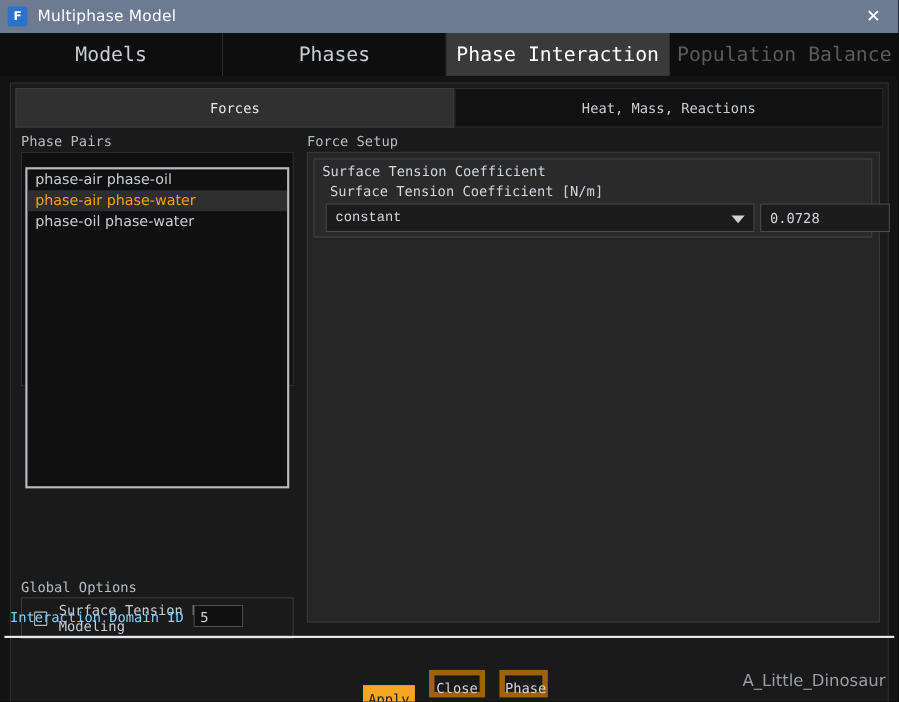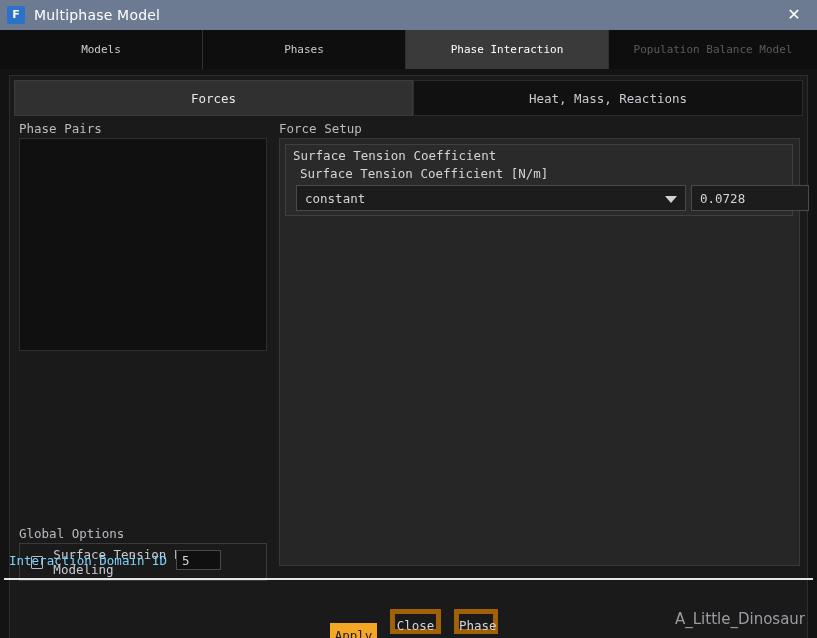--- a/index.html
+++ b/index.html
@@ -63,21 +63,21 @@
     position: absolute;
     left: 0; top: 30px;
     width: 817px; height: 39px;
     background: #131313;
     display: flex;
   }
   .tab {
     height: 39px;
     line-height: 39px;
     text-align: center;
-    font-size: 11px;
+    font-size: 18px;
     color: #c9ccd1;
     background: #0e0e0e;
     border-right: 1px solid #313131;
     box-sizing: border-box;
   }
   .tab.active {
     background: #3a3a3a;
     color: #ffffff;
   }
   .tab.disabled {
@@ -231,20 +231,21 @@
     width: 390px; height: 26px;
     background: #1c1c1c;
     border: 1px solid #4a4a4a;
     box-sizing: border-box;
   }
   .combo-text {
     position: absolute;
     left: 8px; top: 5px;
     color: #d2d5da;
     font-size: 12.5px;
+    font-family: Liberation Mono, monospace;
   }
   .combo-arrow {
     position: absolute;
     right: 8px; top: 10px;
     width: 0; height: 0;
     border-left: 6px solid transparent;
     border-right: 6px solid transparent;
     border-top: 7px solid #cfd2d6;
   }
   .valuefield {
@@ -354,20 +355,25 @@
 
     <div class="subtabbar">
       <div class="subtab s0 active">Forces</div>
       <div class="subtab s1">Heat, Mass, Reactions</div>
     </div>
 
     <div class="panel-body">
 
       <div class="group-label lbl-phase-pairs">Phase Pairs</div>
       <div class="listbox-frame"></div>
+      <div class="listbox">
+        <div class="list-item">phase-air phase-oil</div>
+        <div class="list-item selected">phase-air phase-water</div>
+        <div class="list-item">phase-oil phase-water</div>
+      </div>
 
       <div class="group-label globalopts-label">Global Options</div>
       <div class="globalopts-frame">
         <div class="checkbox"></div>
         <div class="checkbox-label">Surface Tension Force Modeling</div>
       </div>
 
       <div class="group-label lbl-force-setup">Force Setup</div>
       <div class="force-panel">
         <div class="stc-group">

